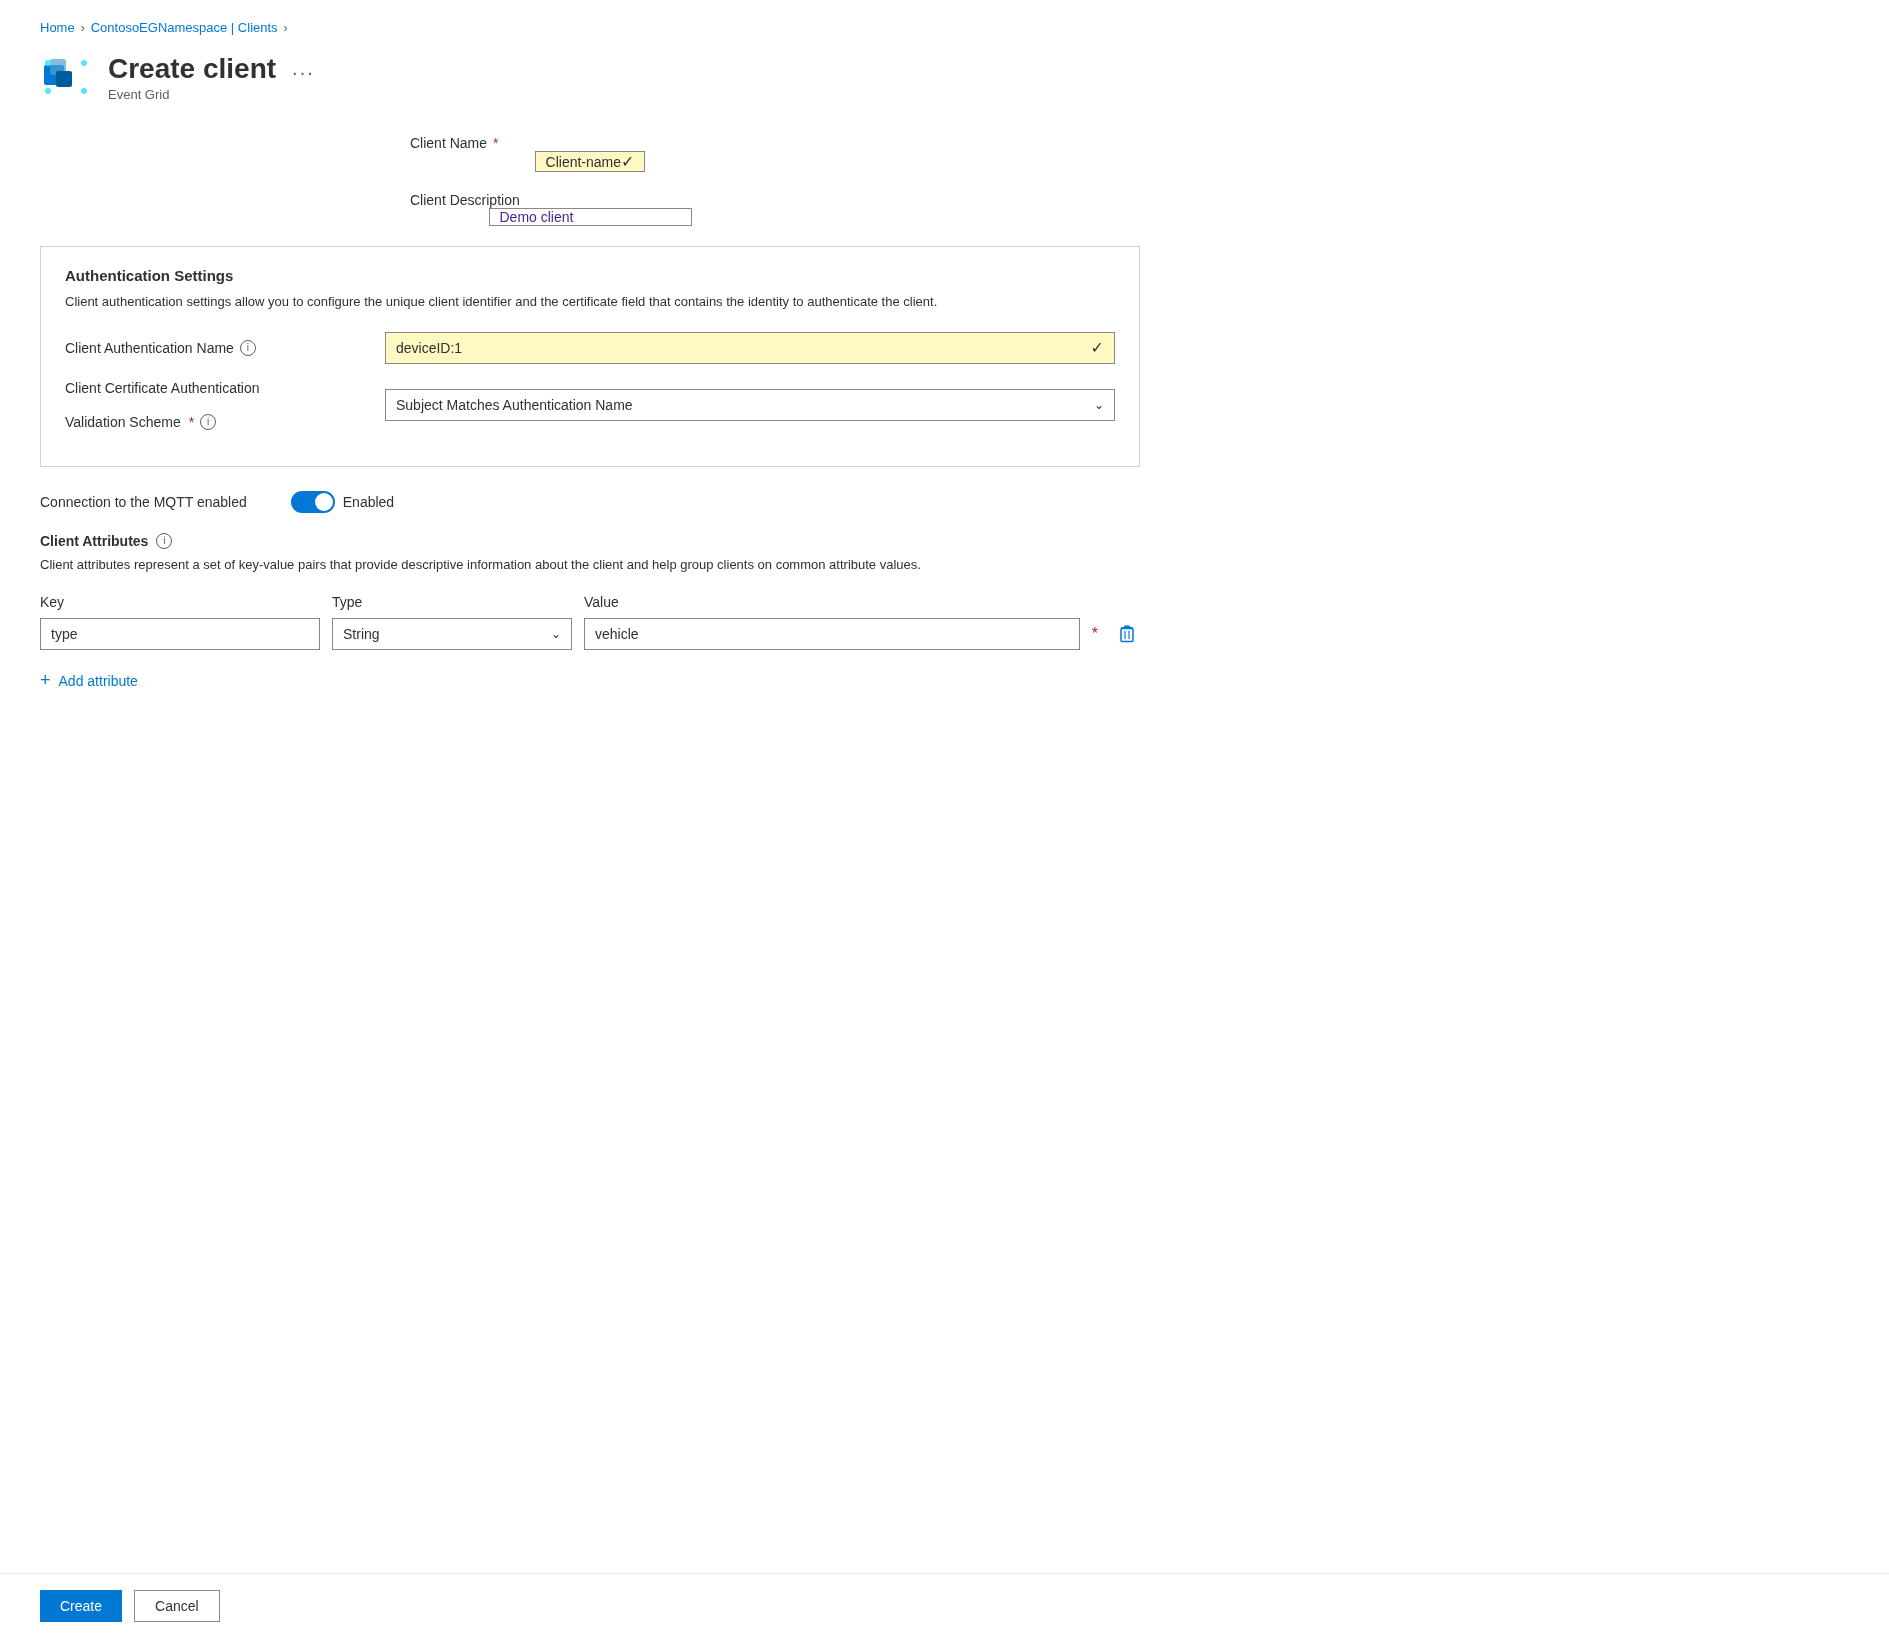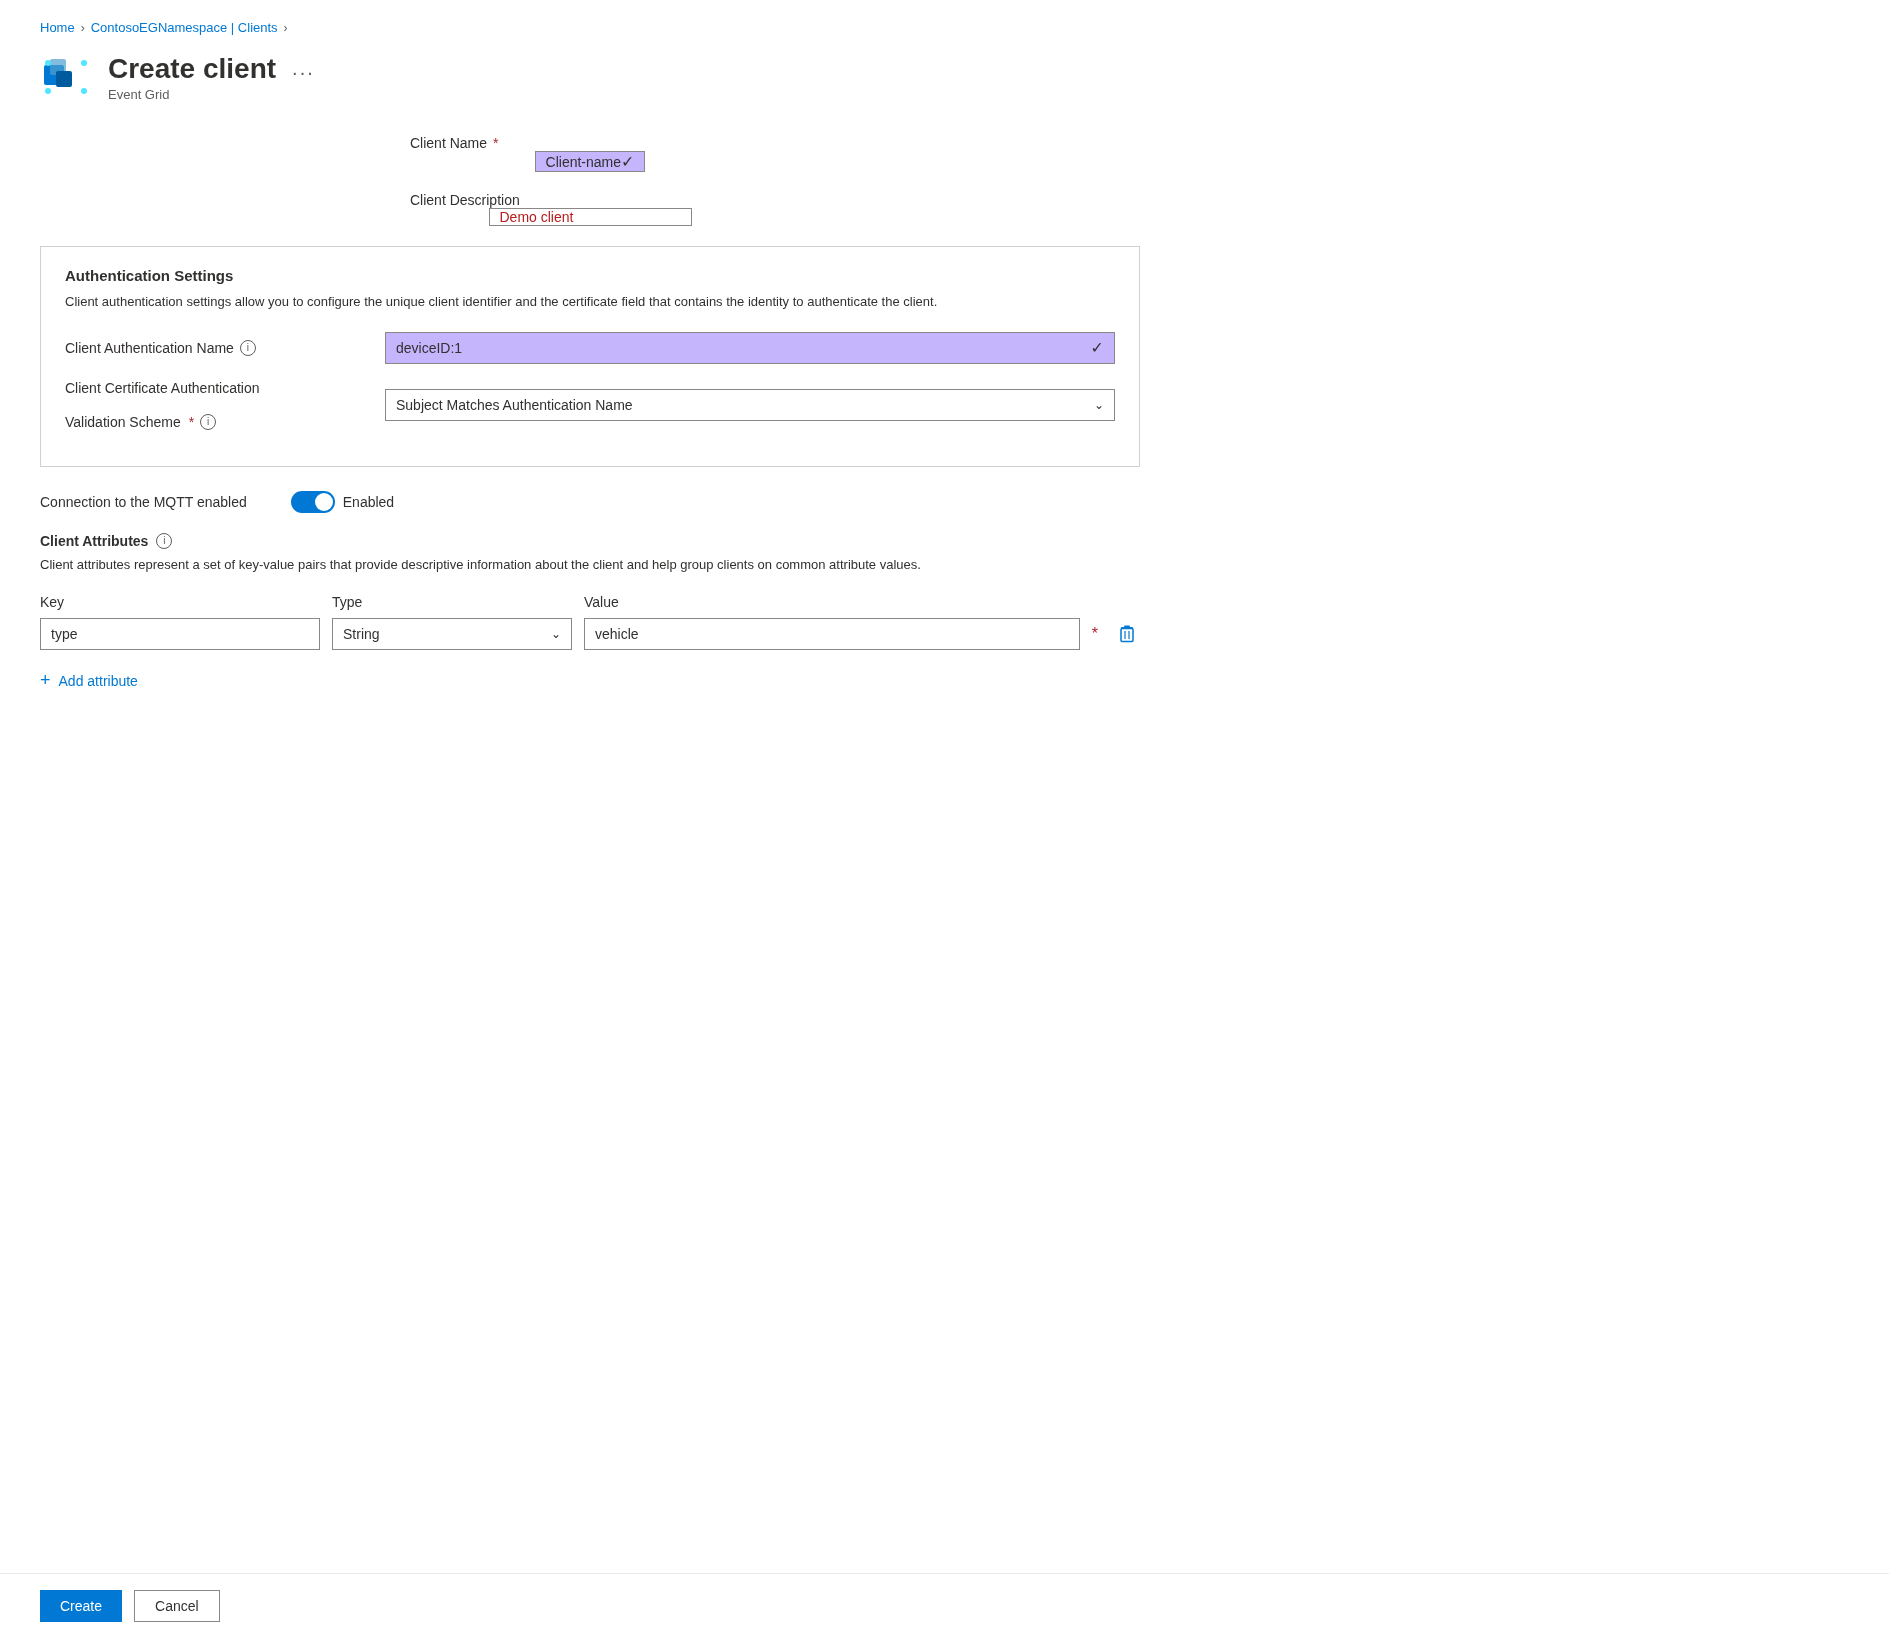--- a/index.html
+++ b/index.html
@@ -94,32 +94,32 @@
       display: flex;
       align-items: center;
       position: relative;
     }
     .form-input input {
       width: 100%;
       height: 100%;
       border: none;
       outline: none;
       font-size: 14px;
-      color: #b91c1c;
+      color: #4c1d95;
       background: transparent;
     }
     .input-with-check {
       flex: 1;
       height: 32px;
       border: 1px solid #8a8886;
       padding: 0 10px;
       font-size: 14px;
       color: #323130;
       outline: none;
-      background: #c4b5fd;
+      background: #fef9c3;
       display: flex;
       align-items: center;
       justify-content: space-between;
     }
     .check-icon {
       color: #323130;
       font-size: 16px;
     }
     
     .auth-box {

